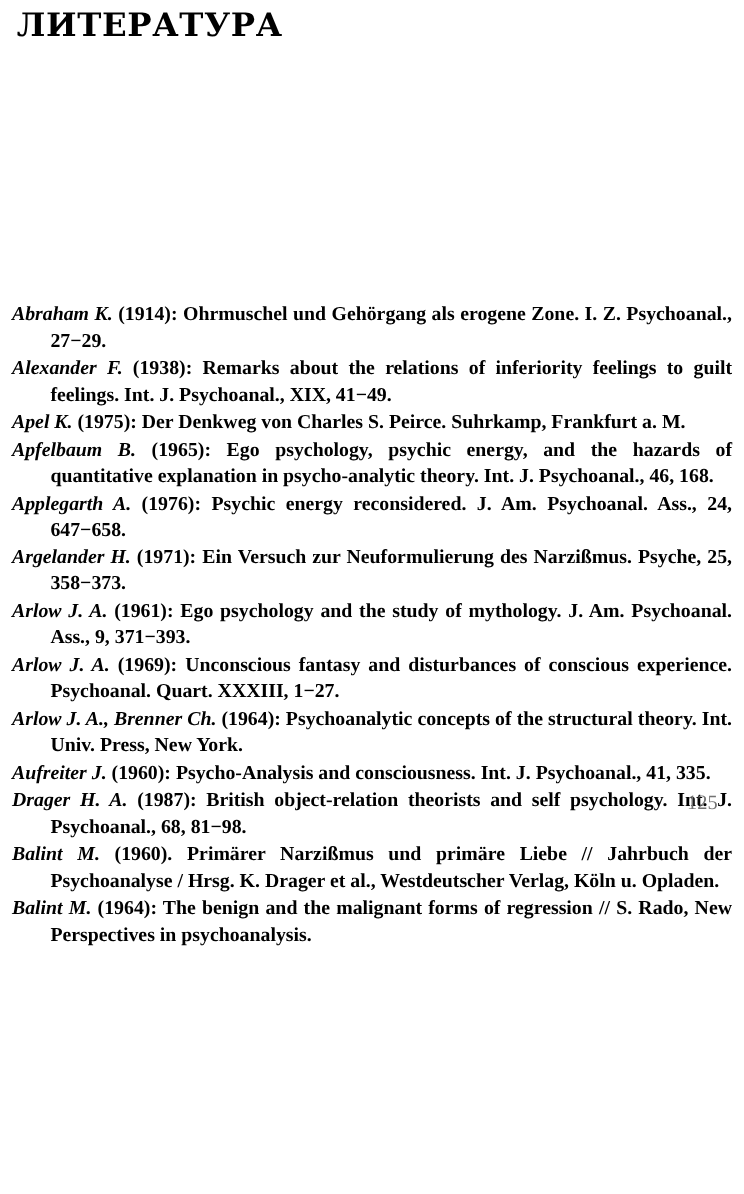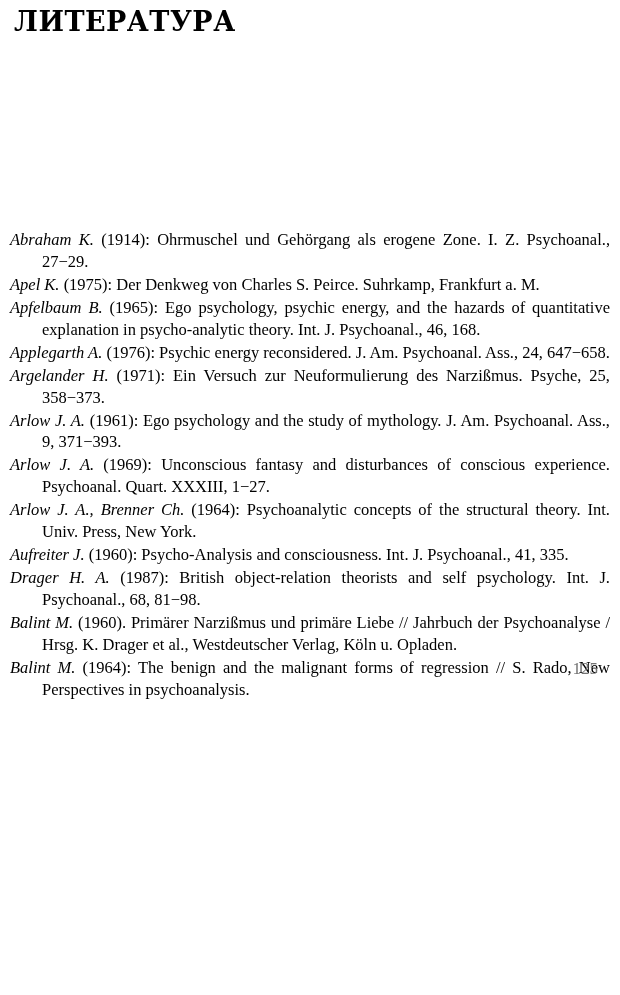--- a/index.html
+++ b/index.html
@@ -28,22 +28,23 @@
     top: 6px;
     font-family: "DejaVu Serif", serif;
     font-weight: bold;
     font-size: 27px;
     letter-spacing: 0.5px;
     color: #000000;
   }
   .ref-list {
     position: absolute;
     left: 10px;
-    top: 229px;
+    top: 251px;
     width: 600px;
+    font-weight: bold;
   }
   .ref {
     font-size: 16.5px;
     line-height: 1.33;
     margin-bottom: 1px;
     padding-left: 32px;
     text-indent: -32px;
     text-align: justify;
     color: #000000;
   }
@@ -64,20 +65,21 @@
 </style>
 </head>
 <body>
 
 <div class="page">
 
   <div class="page-title">ЛИТЕРАТУРА</div>
 
   <div class="ref-list">
     <div class="ref"><span class="au">Abraham K.</span><span class="body"> (1914): Ohrmuschel und Gehörgang als erogene Zone. I. Z. Psychoanal., 27−29.</span></div>
+    <div class="ref"><span class="au">Alexander F.</span><span class="body"> (1938): Remarks about the relations of inferiority feelings to guilt feelings. Int. J. Psychoanal., XIX, 41−49.</span></div>
     <div class="ref"><span class="au">Apel K.</span><span class="body"> (1975): Der Denkweg von Charles S. Peirce. Suhrkamp, Frankfurt a. M.</span></div>
     <div class="ref"><span class="au">Apfelbaum B.</span><span class="body"> (1965): Ego psychology, psychic energy, and the hazards of quantitative explanation in psycho-analytic theory. Int. J. Psychoanal., 46, 168.</span></div>
     <div class="ref"><span class="au">Applegarth A.</span><span class="body"> (1976): Psychic energy reconsidered. J. Am. Psychoanal. Ass., 24, 647−658.</span></div>
     <div class="ref"><span class="au">Argelander H.</span><span class="body"> (1971): Ein Versuch zur Neuformulierung des Narzißmus. Psyche, 25, 358−373.</span></div>
     <div class="ref"><span class="au">Arlow J. A.</span><span class="body"> (1961): Ego psychology and the study of mythology. J. Am. Psychoanal. Ass., 9, 371−393.</span></div>
     <div class="ref"><span class="au">Arlow J. A.</span><span class="body"> (1969): Unconscious fantasy and disturbances of conscious experience. Psychoanal. Quart. XXXIII, 1−27.</span></div>
     <div class="ref"><span class="au">Arlow J. A., Brenner Ch.</span><span class="body"> (1964): Psychoanalytic concepts of the structural theory. Int. Univ. Press, New York.</span></div>
     <div class="ref"><span class="au">Aufreiter J.</span><span class="body"> (1960): Psycho-Analysis and consciousness. Int. J. Psychoanal., 41, 335.</span></div>
     <div class="ref"><span class="au">Drager H. A.</span><span class="body"> (1987): British object-relation theorists and self psychology. Int. J. Psychoanal., 68, 81−98.</span></div>
     <div class="ref"><span class="au">Balint M.</span><span class="body"> (1960). Primärer Narzißmus und primäre Liebe // Jahrbuch der Psychoanalyse / Hrsg. K. Drager et al., Westdeutscher Verlag, Köln u. Opladen.</span></div>

